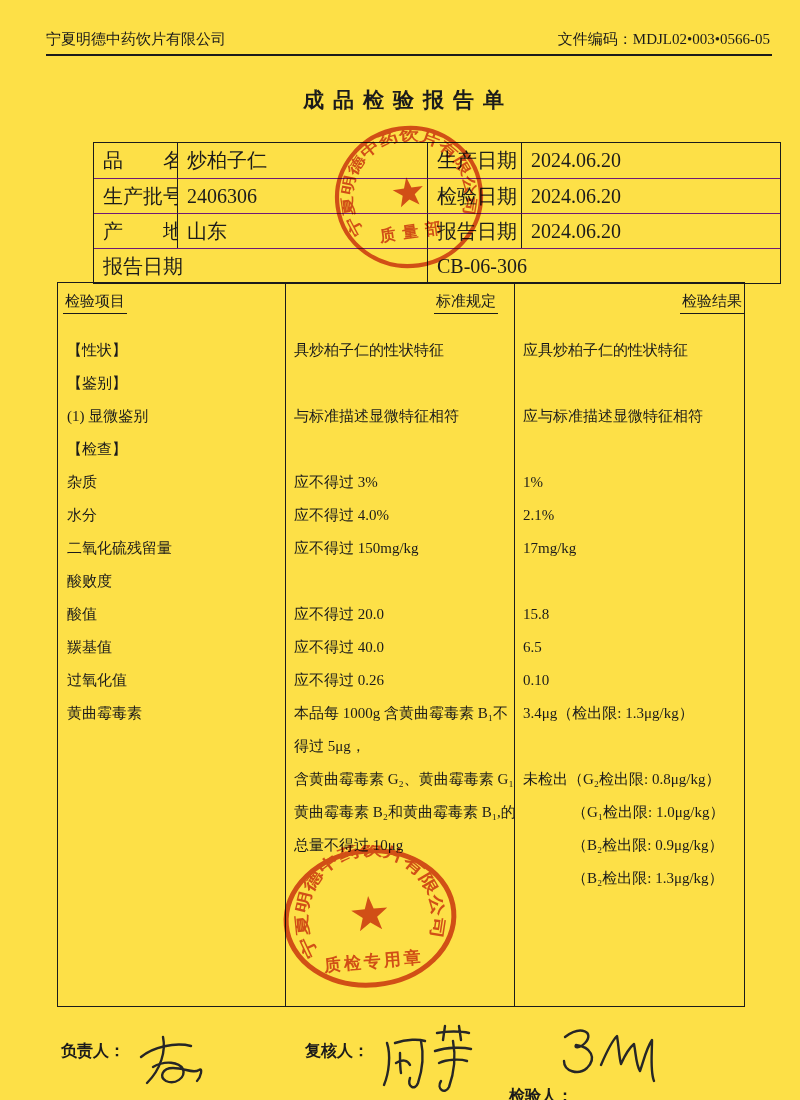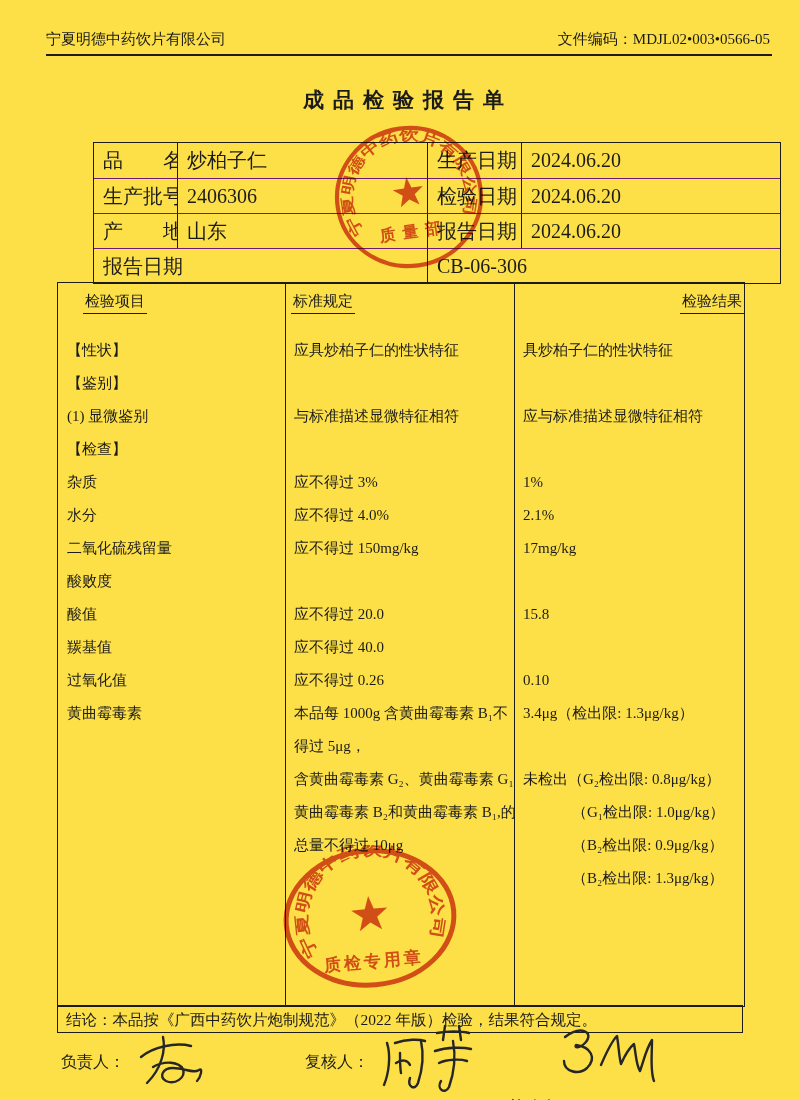--- a/index.html
+++ b/index.html
@@ -20,34 +20,34 @@
   .info-cell{display:flex;align-items:center;padding-left:9px;border-left:1px solid #1b1b1b;
              border-top:1px solid #701a75;overflow:hidden;white-space:nowrap;}
   .info-row .info-cell:first-child{border-left:none;}
   .info-row.first .info-cell{border-top:none;}
   
   .result-table{position:absolute;left:57px;top:282px;width:686px;height:723px;
                 border:1px solid #1b1b1b;font-size:15px;}
   .vline{position:absolute;top:0;bottom:0;width:1px;background:#1b1b1b;}
   .vline.v1{left:227px;} .vline.v2{left:456px;}
   .rt-head{position:absolute;top:9px;left:0;width:100%;height:26px;}
-  .rt-head .h-item{position:absolute;left:25px;}
-  .rt-head .h-standard{position:absolute;left:233px;width:229px;text-align:left;}
+  .rt-head .h-item{position:absolute;left:5px;}
+  .rt-head .h-standard{position:absolute;left:211px;width:229px;text-align:right;}
   .rt-head .h-result{position:absolute;left:456px;width:230px;text-align:right;}
   .rt-head span{display:inline-block;border-bottom:1px solid #1b1b1b;padding:0 2px 2px 2px;}
   .rt-rows{position:absolute;top:51px;left:0;width:100%;}
   .rt-row{display:grid;grid-template-columns:227px 229px 230px;height:33px;align-items:center;}
   .rcell{padding-left:9px;overflow:hidden;white-space:nowrap;}
   .rcell.indent{padding-left:58px;}
   
   .conclusion{position:absolute;left:57px;top:1005px;width:686px;height:28px;
               border:1px solid #1b1b1b;line-height:28px;padding-left:8px;
               font-size:15.5px;box-sizing:border-box;}
   .sig-row{position:absolute;left:57px;top:1039px;width:686px;height:60px;font-size:16px;}
-  .sig-label{position:absolute;top:13px;}
+  .sig-label{position:absolute;top:2px;font-weight:bold;}
   .sig-label.l1{left:4px;} .sig-label.l2{left:248px;} .sig-label.l3{left:452px;margin-top:45px;}
   .sig-svg{position:absolute;}
   .sig-svg path{fill:none;stroke:#262626;stroke-width:2.4;stroke-linecap:round;stroke-linejoin:round;}
   
   .stamp{position:absolute;mix-blend-mode:multiply;opacity:0.88;pointer-events:none;}
   .stamp-top{left:331px;top:121px;}
   .stamp-bottom{left:281px;top:845px;}
 </style>
 </head>
 <body>
@@ -92,22 +92,22 @@
     <div class="vline v2"></div>
     <div class="rt-head">
       <div class="h-item"><span>检验项目</span></div>
       <div class="h-standard"><span>标准规定</span></div>
       <div class="h-result"><span>检验结果</span></div>
     </div>
     <div class="rt-rows">
 
         <div class="rt-row">
           <div class="rcell">【性状】</div>
+          <div class="rcell">具炒柏子仁的性状特征</div>
           <div class="rcell">应具炒柏子仁的性状特征</div>
-          <div class="rcell">具炒柏子仁的性状特征</div>
         </div>
 
         <div class="rt-row">
           <div class="rcell">【鉴别】</div>
           <div class="rcell"></div>
           <div class="rcell"></div>
         </div>
 
         <div class="rt-row">
           <div class="rcell">(1) 显微鉴别</div>
@@ -147,20 +147,21 @@
 
         <div class="rt-row">
           <div class="rcell">酸值</div>
           <div class="rcell">应不得过 20.0</div>
           <div class="rcell">15.8</div>
         </div>
 
         <div class="rt-row">
           <div class="rcell">羰基值</div>
           <div class="rcell">应不得过 40.0</div>
+          <div class="rcell">6.5</div>
         </div>
 
         <div class="rt-row">
           <div class="rcell">过氧化值</div>
           <div class="rcell">应不得过 0.26</div>
           <div class="rcell">0.10</div>
         </div>
 
         <div class="rt-row">
           <div class="rcell">黄曲霉毒素</div>
@@ -193,21 +194,20 @@
         </div>
 
         <div class="rt-row">
           <div class="rcell"></div>
           <div class="rcell"></div>
           <div class="rcell indent">（B₂检出限: 1.3μg/kg）</div>
         </div>
       </div>
   </div>
 
-  <div class="conclusion">结论：本品按《广西中药饮片炮制规范》（2022 年版）检验，结果符合规定。</div>
 
   <div class="sig-row">
     <span class="sig-label l1">负责人：</span>
     <span class="sig-label l2">复核人：</span>
     <span class="sig-label l3">检验人：</span>
     <svg class="sig-svg" style="left:62px;top:-12px;" width="110" height="72">
       <path d="M22,30 C34,20 56,15 72,19"></path>
       <path d="M44,10 C47,24 42,42 28,56"></path>
       <path d="M34,40 C46,33 60,35 64,42 C67,51 56,58 47,54 C40,50 43,41 54,41 C66,41 74,47 80,43 C84,40 82,50 78,54"></path>
     </svg>

